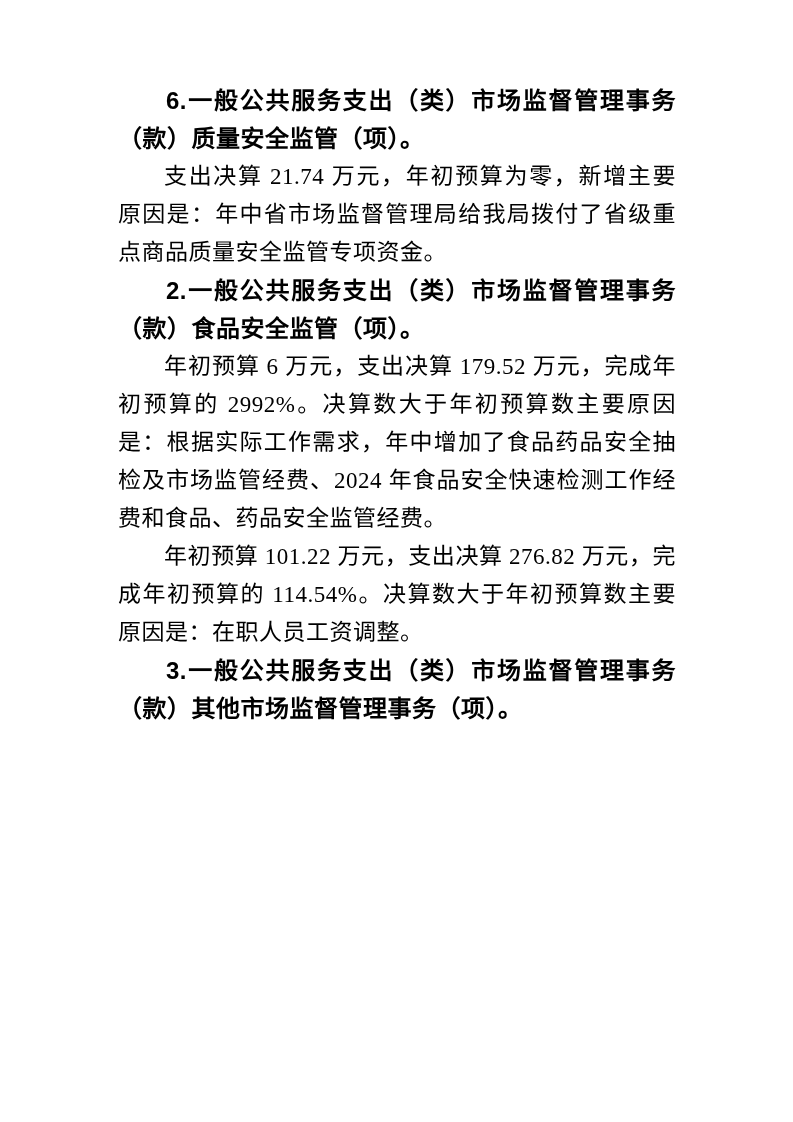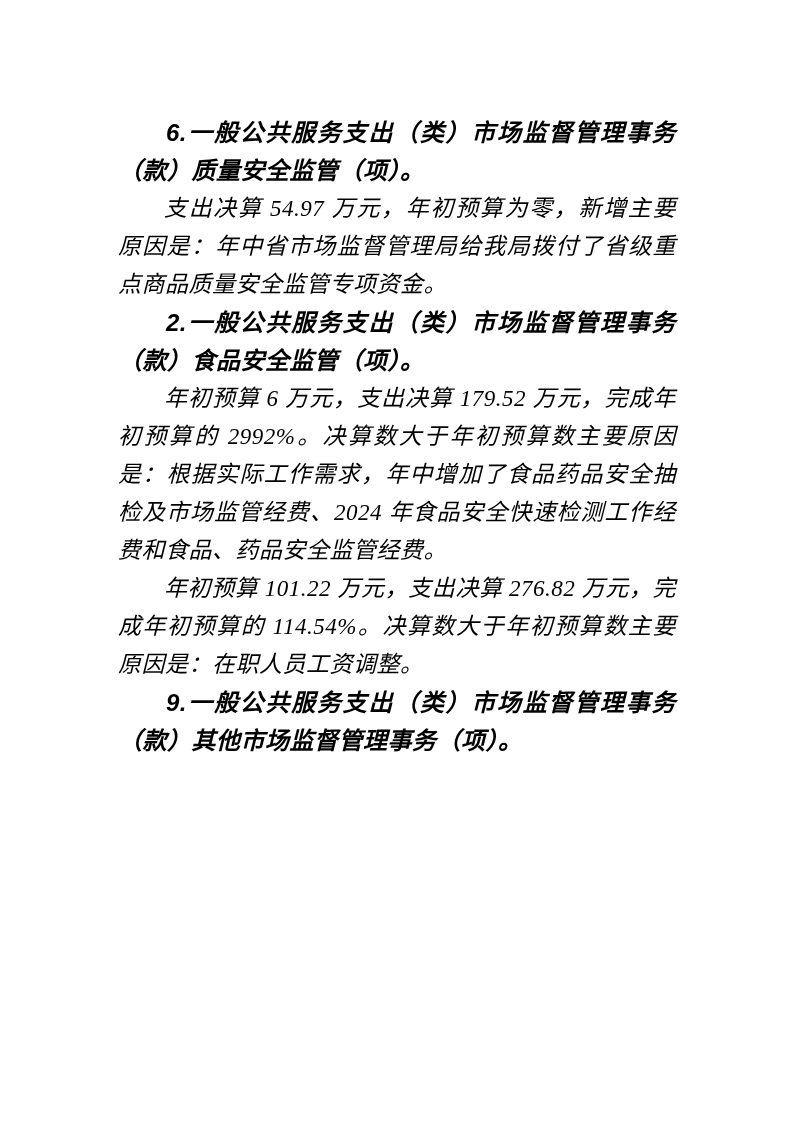--- a/index.html
+++ b/index.html
@@ -7,24 +7,23 @@
     padding: 0;
     background: #ffffff;
   }
   .page {
     position: relative;
     width: 793px;
     height: 982px;
     background: #ffffff;
     overflow: hidden;
     box-sizing: border-box;
-    padding: 114px 117px 0 118px;
+    padding: 82px 117px 0 118px;
     font-family: "Liberation Serif", "DejaVu Serif", serif;
     color: #000000;
-    font-style: italic;
   }
   .doc-section {
     margin: 0;
     padding: 0;
   }
   .heading {
     margin: 0;
     font-size: 24px;
     line-height: 38px;
     font-weight: bold;
@@ -45,29 +44,29 @@
     letter-spacing: 0.5px;
   }
 </style>
 </head>
 <body>
 
 <div class="page">
 
   <section class="doc-section">
     <h3 class="heading">6.一般公共服务支出（类）市场监督管理事务（款）质量安全监管（项）。</h3>
-    <p class="para">支出决算 54.97 万元，年初预算为零，新增主要原因是：年中省市场监督管理局给我局拨付了省级重点商品质量安全监管专项资金。</p>
+    <p class="para">支出决算 21.74 万元，年初预算为零，新增主要原因是：年中省市场监督管理局给我局拨付了省级重点商品质量安全监管专项资金。</p>
   </section>
 
   <section class="doc-section">
     <h3 class="heading">2.一般公共服务支出（类）市场监督管理事务（款）食品安全监管（项）。</h3>
     <p class="para">年初预算 6 万元，支出决算 179.52 万元，完成年初预算的 2992%。决算数大于年初预算数主要原因是：根据实际工作需求，年中增加了食品药品安全抽检及市场监管经费、2024 年食品安全快速检测工作经费和食品、药品安全监管经费。</p>
   </section>
 
   <section class="doc-section">
     <p class="para">年初预算 101.22 万元，支出决算 276.82 万元，完成年初预算的 114.54%。决算数大于年初预算数主要原因是：在职人员工资调整。</p>
   </section>
 
   <section class="doc-section">
-    <h3 class="heading">9.一般公共服务支出（类）市场监督管理事务（款）其他市场监督管理事务（项）。</h3>
+    <h3 class="heading">3.一般公共服务支出（类）市场监督管理事务（款）其他市场监督管理事务（项）。</h3>
   </section>
 
 </div>
 
 </body></html>

